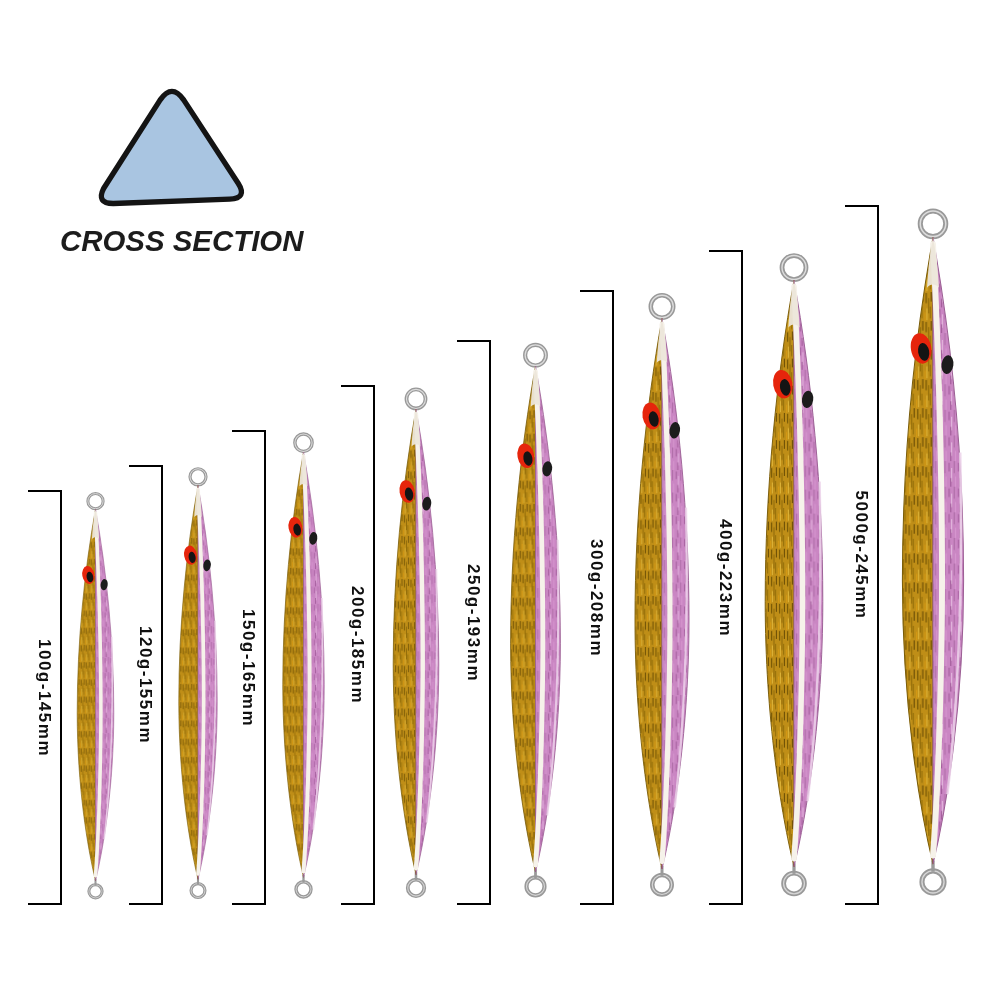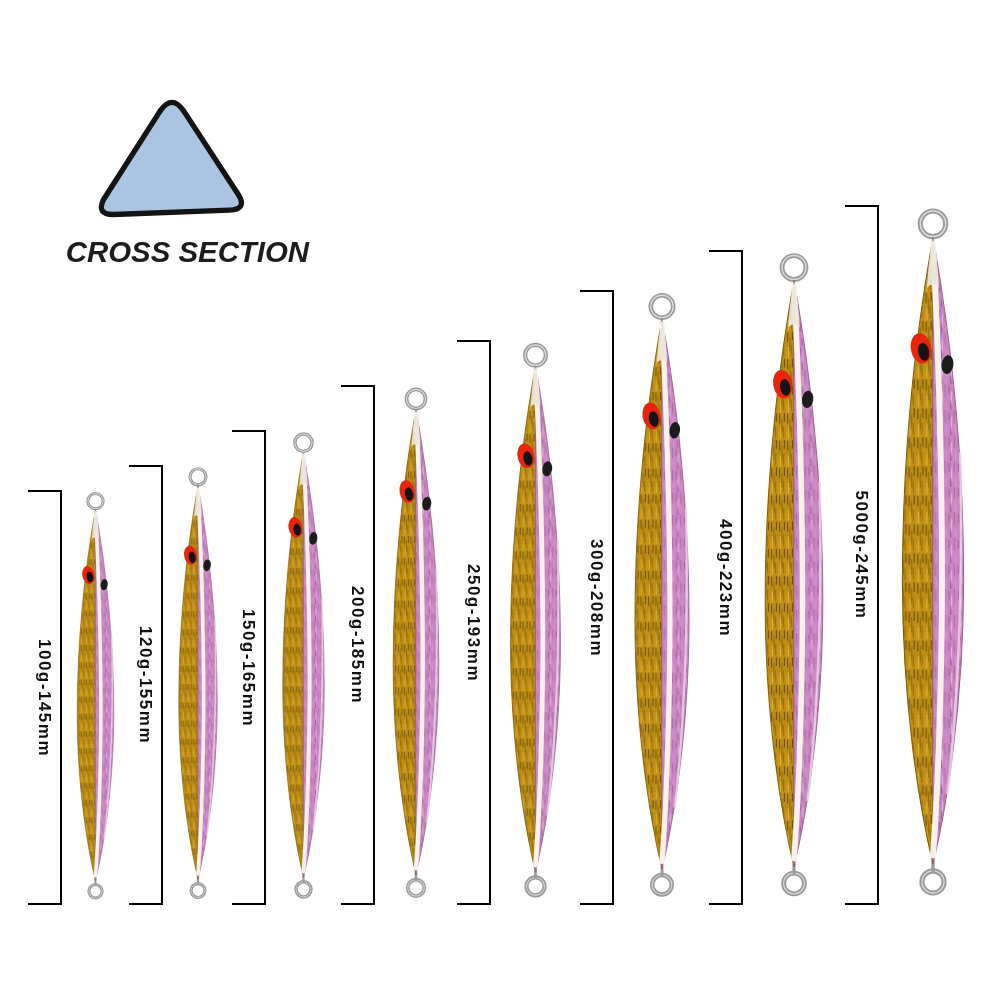--- a/index.html
+++ b/index.html
@@ -1,21 +1,21 @@
 <!DOCTYPE html>
 <html><head>
 <meta charset="utf-8">
 <style>
   html,body{margin:0;padding:0;background:#ffffff;}
   .canvas{
     position:relative;width:1000px;height:1000px;background:#ffffff;overflow:hidden;
     font-family:"Liberation Sans",sans-serif;color:#111;
   }
   
-  .cross-section{position:absolute;left:60px;top:97px;width:260px;text-align:center;}
+  .cross-section{position:absolute;left:60px;top:86px;width:260px;}
   .cross-section svg{display:block;margin-left:32px;}
   .cross-section-label{
     margin-top:12px;font-style:italic;font-weight:800;font-size:30px;
     letter-spacing:0px;color:#1c1c1c;white-space:nowrap;transform:scaleX(0.98);transform-origin:left;
   }
   
   .jig-row{
     position:absolute;left:26px;right:16px;bottom:95px;
     display:flex;align-items:flex-end;justify-content:space-between;
   }

